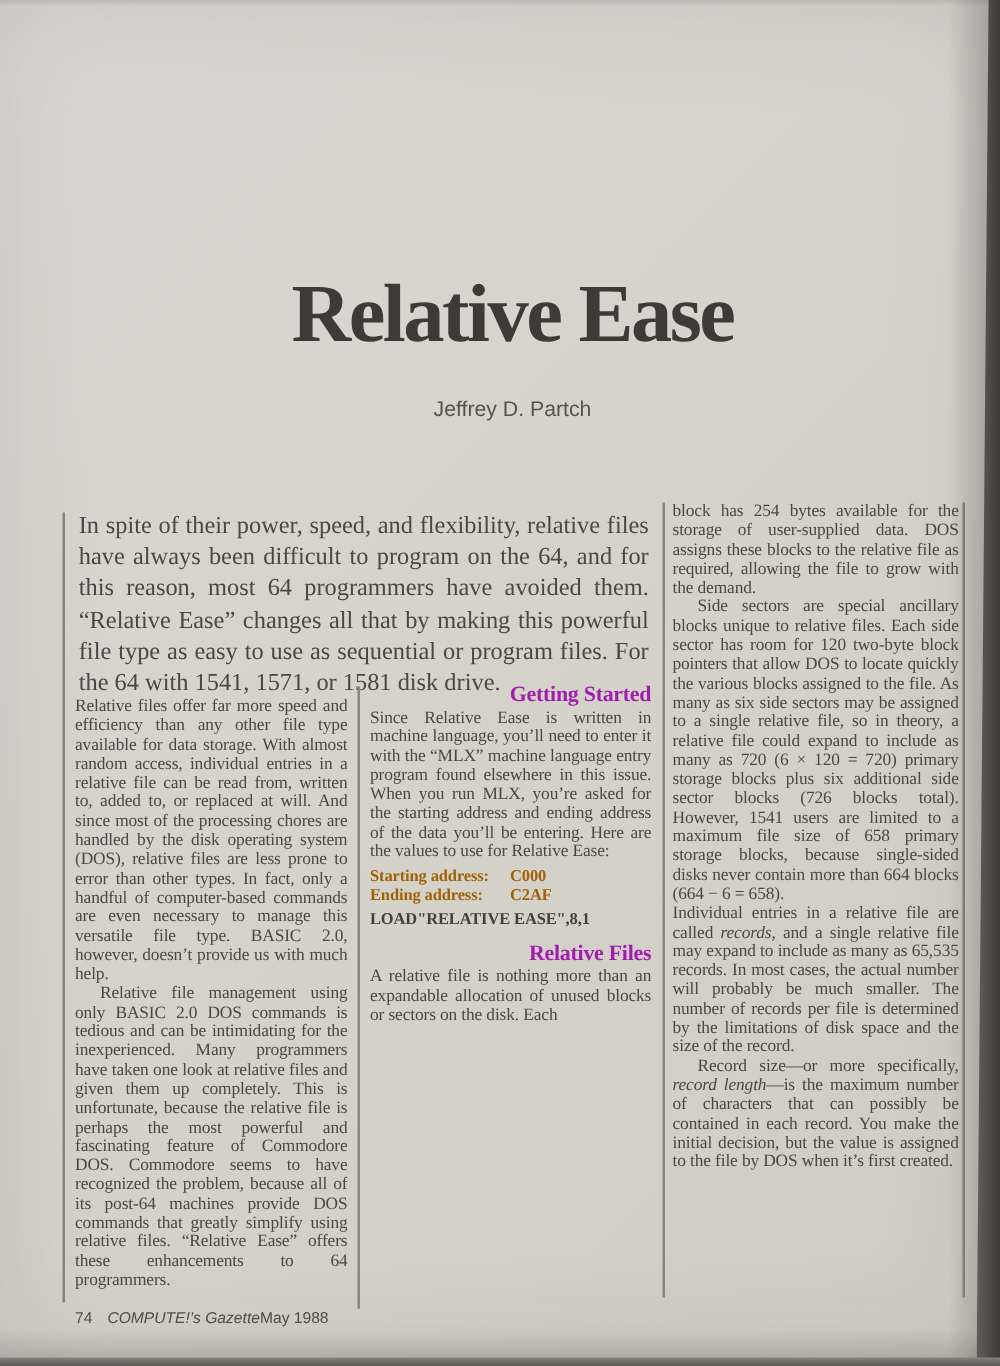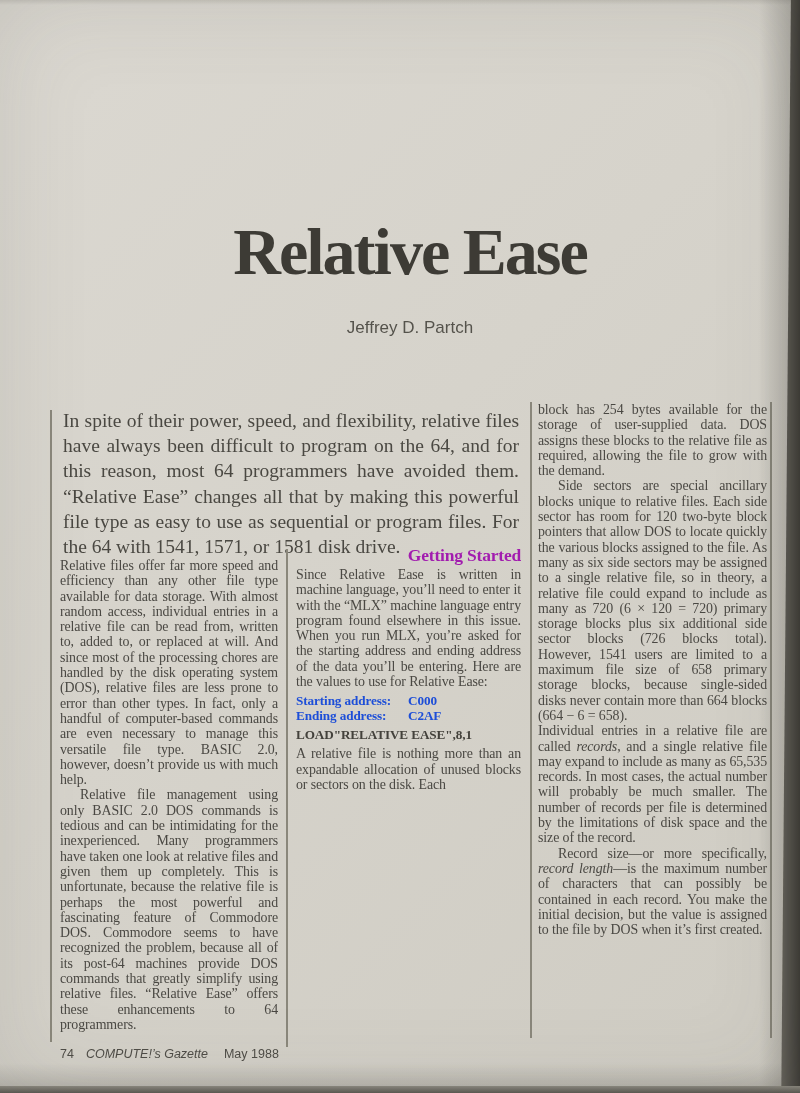--- a/index.html
+++ b/index.html
@@ -52,29 +52,29 @@
   .col2{left:296px;top:545px;width:225px;height:505px;}
   .col3{left:538px;top:402px;width:229px;height:637px;}
   .col p{margin:0;}
   .col p.indent{text-indent:20px;}
   .col h2{
     margin:9px 0 2px 0;font-size:17.5px;line-height:20px;letter-spacing:-0.2px;
     color:#a21caf;font-weight:700;text-align:right;
   }
   .col h2.first{margin-top:0;}
   .addr{margin:4px 0 3px 0;}
-  .addr-line{display:flex;font-weight:700;font-size:13.2px;line-height:15px;color:#1d4ed8;}
+  .addr-line{display:flex;font-weight:700;font-size:13.2px;line-height:15px;color:#a16207;}
   .addr-line .lbl{width:112px;flex:0 0 auto;}
   .code-line{margin:4px 0 3px 0;font-weight:700;font-size:13.2px;line-height:16px;color:#43413b;text-align:left;}
   .footer{
     position:absolute;left:60px;top:1047px;
     font-family:"Liberation Sans", sans-serif;font-size:12.5px;color:#4e4c46;
   }
   .footer .mag{font-style:italic;margin-left:12px;margin-top:41px;}
-  .footer .date{margin-left:16px;}
+  .footer .date{margin-left:0;}
   em{}
 </style>
 </head>
 <body>
 
 <div class="page">
 
   <h1 class="title">Relative Ease</h1>
   <div class="byline">Jeffrey D. Partch</div>
 
@@ -95,20 +95,21 @@
       <div class="addr-line">
         <span class="lbl">Starting address:</span>
         <span class="val">C000</span>
       </div>
       <div class="addr-line">
         <span class="lbl">Ending address:</span>
         <span class="val">C2AF</span>
       </div>
     </div>
     <div class="code-line">LOAD"RELATIVE EASE",8,1</div>
+    <h2>Relative Files</h2>
     <p>A relative file is nothing more than an expandable allocation of unused blocks or sectors on the disk. Each</p>
   </div>
 
   <div class="rule rule-div2"></div>
 
   <div class="col col3">
     <p>block has 254 bytes available for the storage of user-supplied data. DOS assigns these blocks to the relative file as required, allowing the file to grow with the demand.</p>
     <p class="indent">Side sectors are special ancillary blocks unique to relative files. Each side sector has room for 120 two-byte block pointers that allow DOS to locate quickly the various blocks assigned to the file. As many as six side sectors may be assigned to a single relative file, so in theory, a relative file could expand to include as many as 720 (6 × 120 = 720) primary storage blocks plus six additional side sector blocks (726 blocks total). However, 1541 users are limited to a maximum file size of 658 primary storage blocks, because single-sided disks never contain more than 664 blocks (664 − 6 = 658).</p>
     <p><span>Individual entries in a relative file are called </span><em>records</em><span>, and a single relative file may expand to include as many as 65,535 records. In most cases, the actual number will probably be much smaller. The number of records per file is determined by the limitations of disk space and the size of the record.</span></p>
     <p class="indent"><span>Record size—or more specifically, </span><em>record length</em><span>—is the maximum number of characters that can possibly be contained in each record. You make the initial decision, but the value is assigned to the file by DOS when it’s first created.</span></p>

